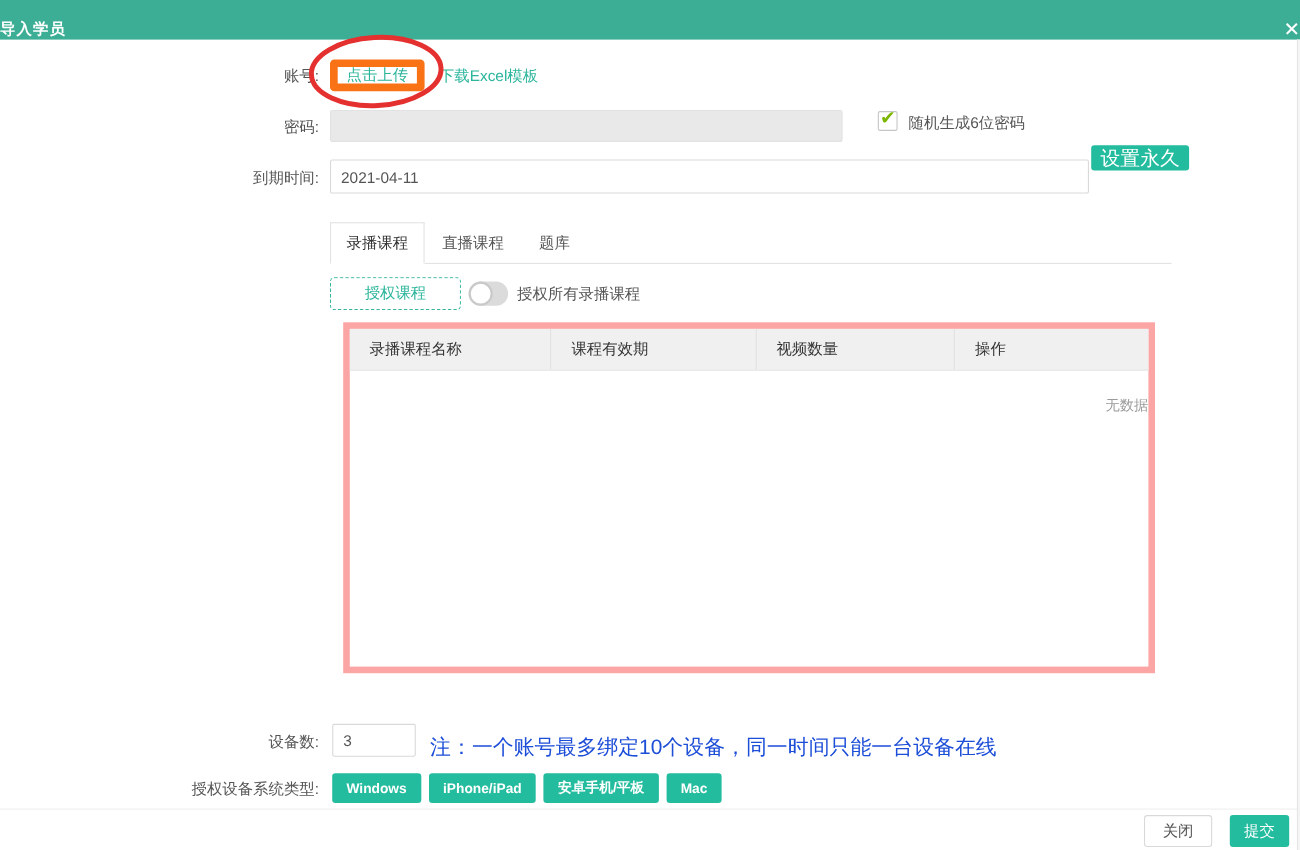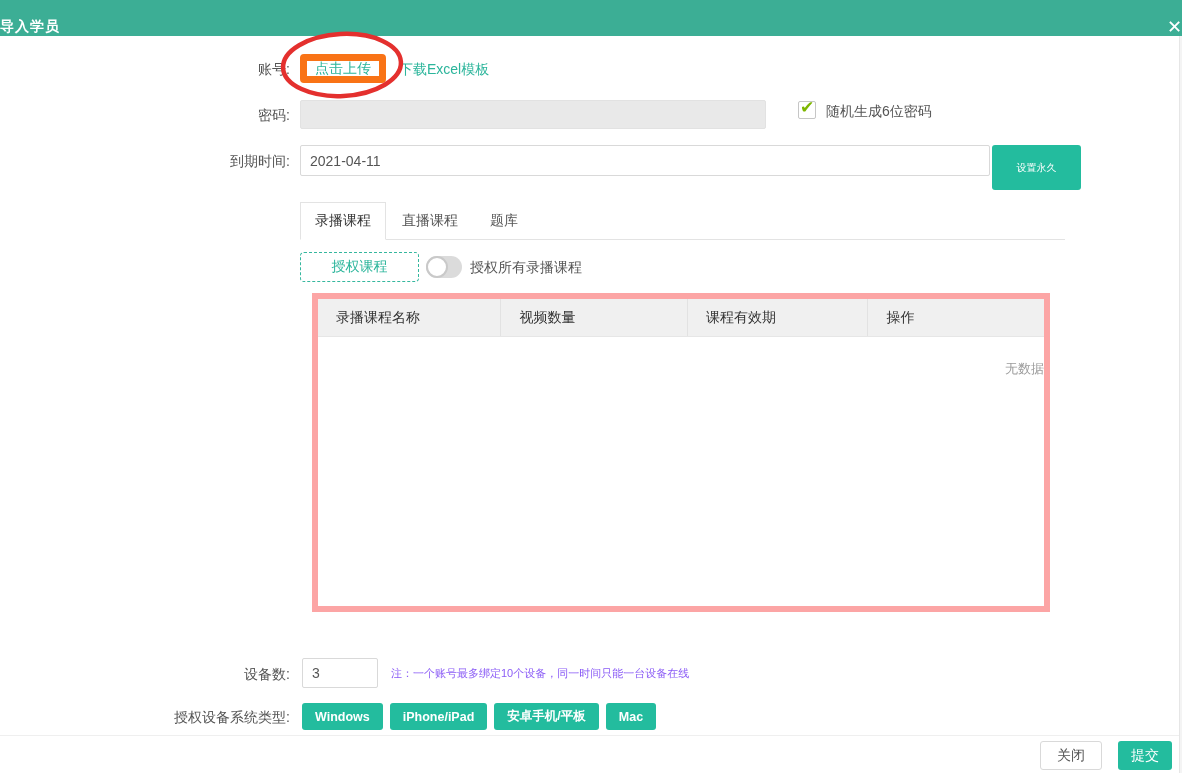--- a/index.html
+++ b/index.html
@@ -23,22 +23,22 @@
   
   .inp-password { position:absolute; left:300px; top:100px; width:466px; height:29px;
     background:#E9E9E9; border:1px solid #E2E2E2; border-radius:2px; }
   .chk { position:absolute; left:798px; top:101px; width:18px; height:18px; background:#fff;
     border:1px solid #C6C6C6; border-radius:2px; cursor:pointer; }
   .chk-mark { position:absolute; left:1px; top:-4px; font-size:17px; color:#7DB600; line-height:20px; }
   .chk-label { position:absolute; left:826px; top:103px; font-size:14px; color:#555; }
   
   .inp-date { position:absolute; left:300px; top:145px; width:690px; height:31px; border:1px solid #D9D9D9;
     border-radius:2px; font-size:14px; color:#555; padding-left:9px; font-family:inherit; background:#fff; }
-  .btn-forever { position:absolute; left:992px; top:145px; width:89px; height:45px; background:#23BC9E;
-    border:none; border-radius:3px; color:#fff; font-size:10px; cursor:pointer; font-family:inherit; }
+  .btn-forever { position:absolute; left:992px; top:132px; width:89px; height:23px; background:#23BC9E;
+    border:none; border-radius:3px; color:#fff; font-size:18px; cursor:pointer; font-family:inherit; }
   
   .tabbar { position:absolute; left:300px; top:202px; width:765px; height:38px;
     border-bottom:1px solid #E3E3E3; display:flex; align-items:stretch; }
   .tab { font-size:14px; color:#555; display:flex; align-items:center; padding:0 16px; cursor:pointer; }
   .tab.active { width:86px; padding:0; justify-content:center; color:#333; background:#fff;
     border:1px solid #E3E3E3; border-bottom:1px solid #fff; margin-bottom:-1px; }
   
   .btn-dashed { position:absolute; left:300px; top:252px; width:119px; height:30px; background:#fff;
     border:1px dashed #35B79E; border-radius:4px; color:#2BB59B; font-size:14px; cursor:pointer;
     display:flex; align-items:center; justify-content:center; font-family:inherit; }
@@ -52,21 +52,21 @@
     border:6px solid #fca5a5; background:#fff; }
   .ctable-head { display:flex; height:38px; background:#F0F0F0; border-bottom:1px solid #E6E6E6; }
   .ctable-th { font-size:14px; color:#333; display:flex; align-items:center; padding-left:18px;
     border-right:1px solid #E2E2E2; }
   .ctable-th:nth-child(1){ width:186px; } .ctable-th:nth-child(2){ width:189px; }
   .ctable-th:nth-child(3){ width:183px; } .ctable-th:nth-child(4){ width:178px; border-right:none; }
   .ctable-empty { text-align:right; margin-top:23px; font-size:13px; color:#9B9B9B; }
   
   .inp-devices { position:absolute; left:302px; top:658px; width:76px; height:30px; border:1px solid #D9D9D9;
     border-radius:2px; font-size:14px; color:#555; padding-left:9px; font-family:inherit; }
-  .note-red { position:absolute; left:391px; top:666px; font-size:11px; color:#8b5cf6; }
+  .note-red { position:absolute; left:391px; top:666px; font-size:19px; color:#1d4ed8; }
   
   .devtype-row { position:absolute; left:302px; top:703px; display:flex; gap:7px; }
   .btn-devtype { height:27px; background:#23BC9E; border:none; border-radius:3px; color:#fff;
     font-size:12.5px; font-weight:bold; padding:0 13px; cursor:pointer; font-family:inherit; }
   
   .foot-line { position:absolute; left:0; right:0; top:735px; height:1px; background:#EFEFEF; }
   .btn-close { position:absolute; left:1040px; top:741px; width:62px; height:29px; background:#fff;
     border:1px solid #D9D9D9; border-radius:3px; color:#555; font-size:14px; cursor:pointer; font-family:Liberation Mono, monospace; }
   .btn-submit { position:absolute; left:1118px; top:741px; width:54px; height:29px; background:#23BC9E;
     border:none; border-radius:3px; color:#fff; font-size:14px; cursor:pointer; font-family:inherit; }
@@ -109,22 +109,22 @@
 
   <button class="btn-dashed">授权课程</button>
   <div class="toggle">
     <div class="toggle-knob"></div>
   </div>
   <div class="toggle-label">授权所有录播课程</div>
 
   <div class="ctable">
     <div class="ctable-head">
       <div class="ctable-th">录播课程名称</div>
+      <div class="ctable-th">课程有效期</div>
       <div class="ctable-th">视频数量</div>
-      <div class="ctable-th">课程有效期</div>
       <div class="ctable-th">操作</div>
     </div>
     <div class="ctable-empty">无数据</div>
   </div>
 
   <div class="flabel" style="top:666px;">设备数:</div>
   <input class="inp-devices" type="text" value="3" style="">
   <div class="note-red">注：一个账号最多绑定10个设备，同一时间只能一台设备在线</div>
 
   <div class="flabel" style="top:709px;">授权设备系统类型:</div>

